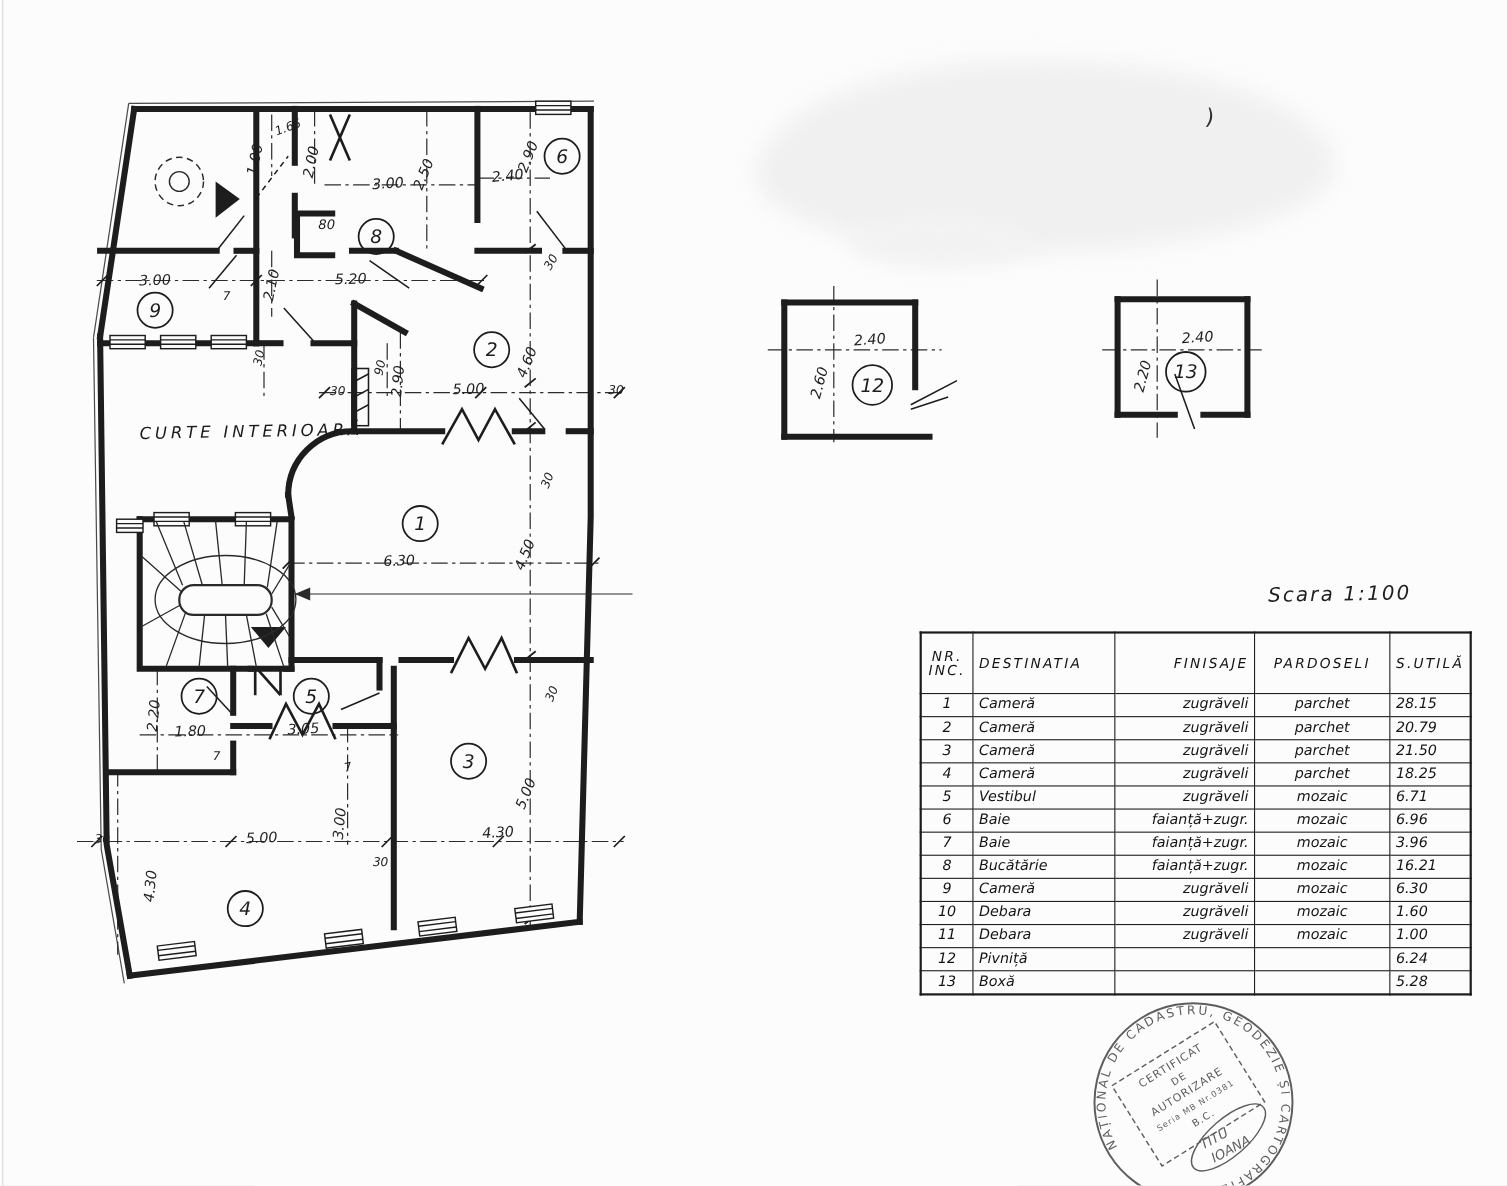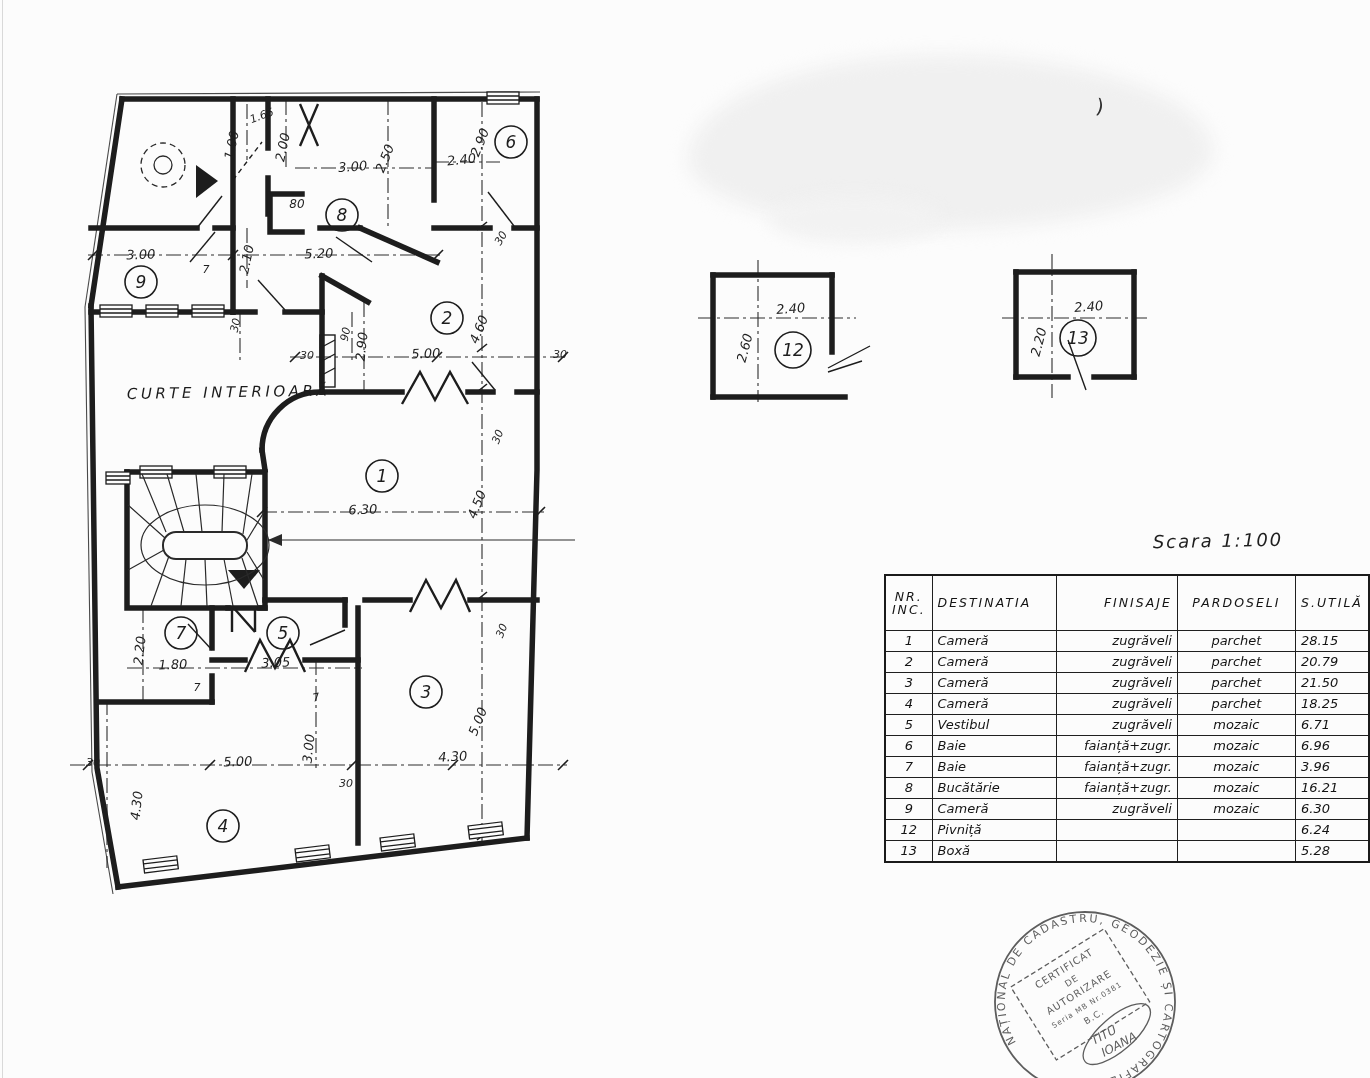--- a/index.html
+++ b/index.html
@@ -27,21 +27,21 @@
              color:#141414;font-style:italic;}
   .fin-table th,.fin-table td{border:1.6px solid #1f1f1f;padding:0 5px;
              height:20px;font-weight:normal;font-size:13px;line-height:1.05;}
   .fin-table th{height:54px;font-size:12.5px;font-style:italic;letter-spacing:2px;
              white-space:pre-line;}
   .fin-table .c-nr{width:36px;text-align:center;}
   .fin-table .c-dest{width:118px;text-align:left;}
   .fin-table .c-fin{width:116px;text-align:right;}
   .fin-table .c-pard{width:112px;text-align:center;}
   .fin-table .c-s{width:62px;}
-  .fin-table{border:2.5px solid #1b1b1b;margin-left:48px;}
+  .fin-table{border:2.5px solid #1b1b1b;}
 </style>
 </head>
 <body>
 
 <div class="page">
   <div class="page-edge"></div>
 
   <div class="blur-blob"></div>
   <div class="blur-blob2"></div>
   <div class="stray-mark">)</div>
@@ -447,21 +447,35 @@
     </tr>
 
     <tr>
       <td class="c-nr">9</td>
       <td class="c-dest">Cameră</td>
       <td class="c-fin">zugrăveli</td>
       <td class="c-pard">mozaic</td>
       <td class="c-s">6.30</td>
     </tr>
 
-
+    <tr>
+      <td class="c-nr">10</td>
+      <td class="c-dest">Debara</td>
+      <td class="c-fin">zugrăveli</td>
+      <td class="c-pard">mozaic</td>
+      <td class="c-s">1.60</td>
+    </tr>
+
+    <tr>
+      <td class="c-nr">11</td>
+      <td class="c-dest">Debara</td>
+      <td class="c-fin">zugrăveli</td>
+      <td class="c-pard">mozaic</td>
+      <td class="c-s">1.00</td>
+    </tr>
 
 
     <tr>
       <td class="c-nr">12</td>
       <td class="c-dest">Pivniță</td>
       <td class="c-fin"></td>
       <td class="c-pard"></td>
       <td class="c-s">6.24</td>
     </tr>
 

